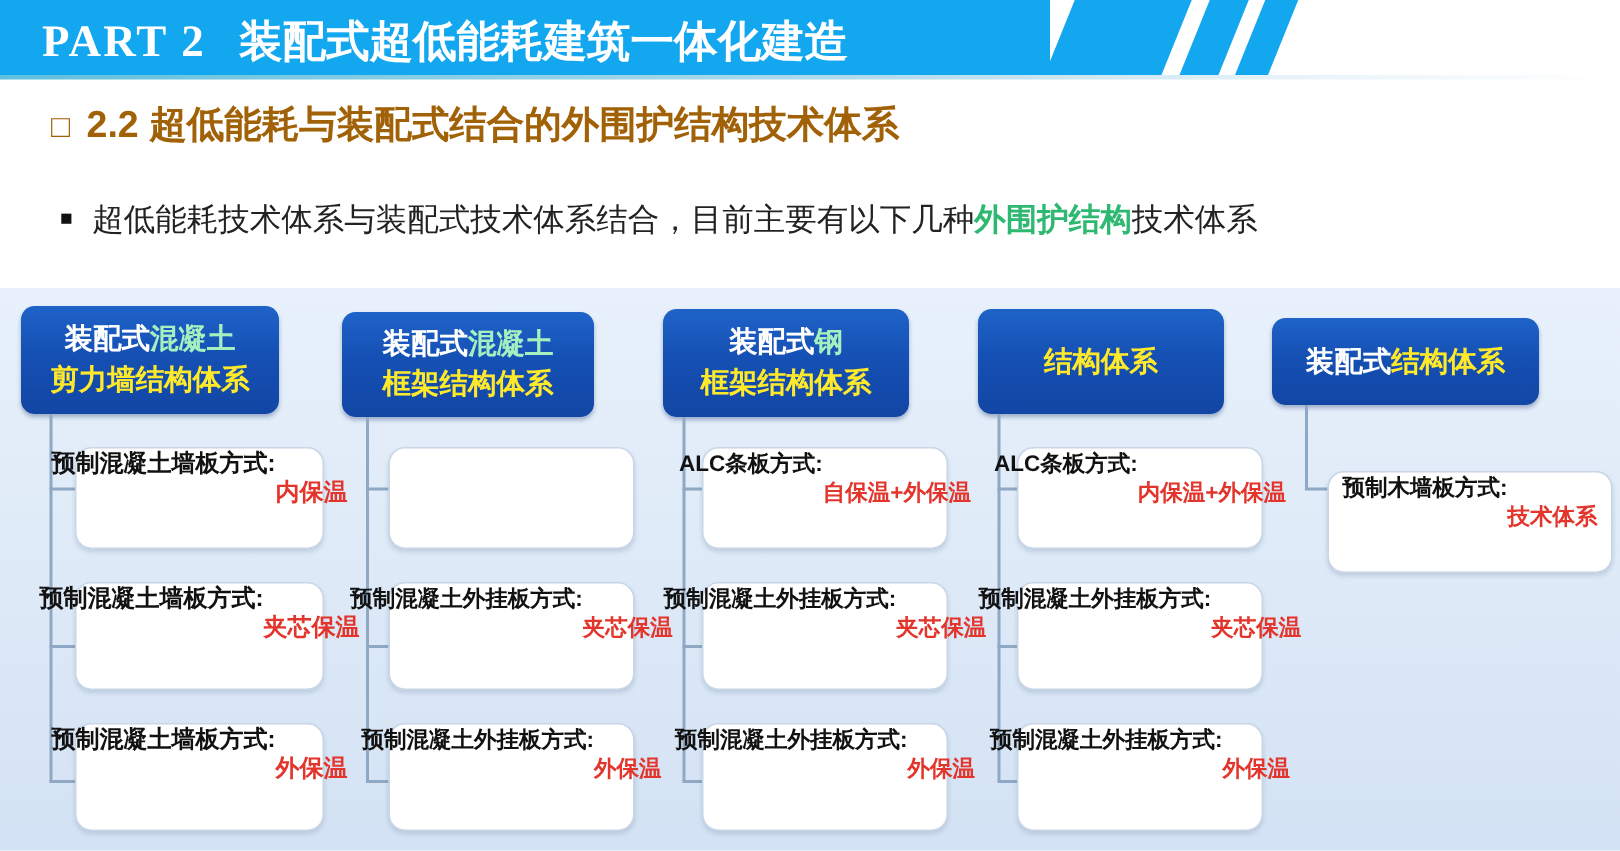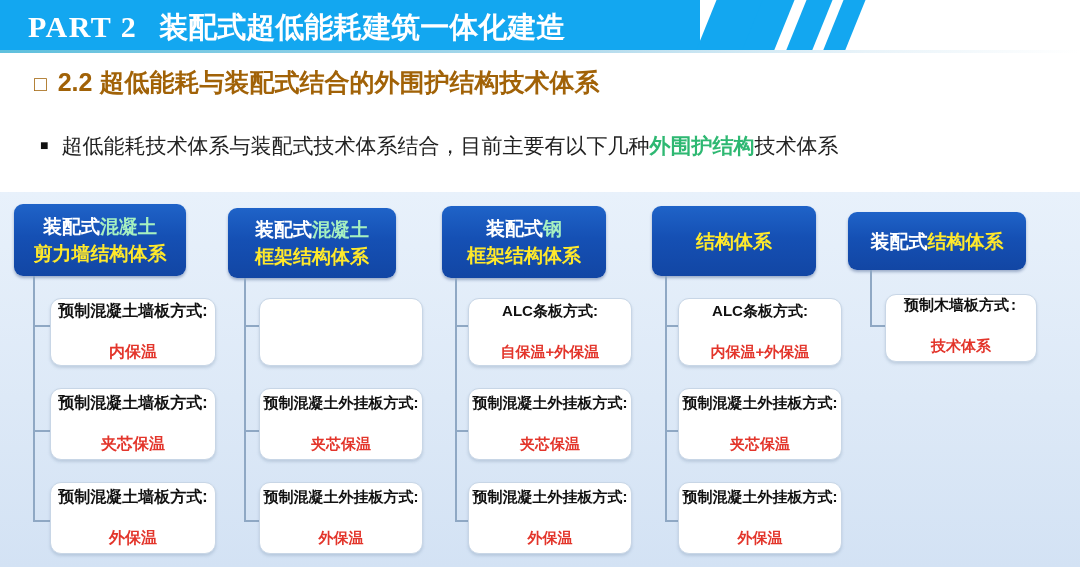--- a/index.html
+++ b/index.html
@@ -101,21 +101,21 @@
   .vline{position:absolute;width:2px;background:#8fa8c4;}
   .hline{position:absolute;height:2px;background:#8fa8c4;}
 
   
   .card{
     position:absolute;
     background:#ffffff;
     border:1px solid #c8d6e6;
     border-radius:11px;
     box-shadow:0 2px 3px rgba(110,135,165,.28);
-    display:flex;flex-direction:column;align-items:center;justify-content:center;
+    display:flex;flex-direction:row;align-items:flex-start;justify-content:center;
     box-sizing:border-box;
   }
   .card .t1{
     color:#111111;font-weight:bold;font-size:16px;line-height:22px;white-space:nowrap;
   }
   .card .t2{
     color:#e3352b;font-weight:bold;font-size:16px;line-height:24px;white-space:nowrap;
     margin-top:18px;
   }
   .card.small .t1,.card.small .t2{font-size:15px;}
@@ -238,19 +238,19 @@
     </div>
   </div>
 
   <div class="col">
     <div class="pill" style="left:848px;top:20px;width:178px;height:58px;">
       <span class="l1"><span class="w">装配式</span><span class="y">结构体系</span></span>
     </div>
     <div class="vline" style="left:870px;top:78px;height:56px;"></div>
     <div class="hline" style="left:870px;top:133px;width:15px;"></div>
 
-    <div class="card small" style="left:885px;top:102px;width:152px;height:68px;font-family:Liberation Mono, monospace;">
+    <div class="card small" style="left:885px;top:122px;width:190px;height:68px;">
       <span class="t1">预制木墙板方式:</span>
       <span class="t2">技术体系</span>
     </div>
   </div>
 
 </div>
 
 </body></html>

